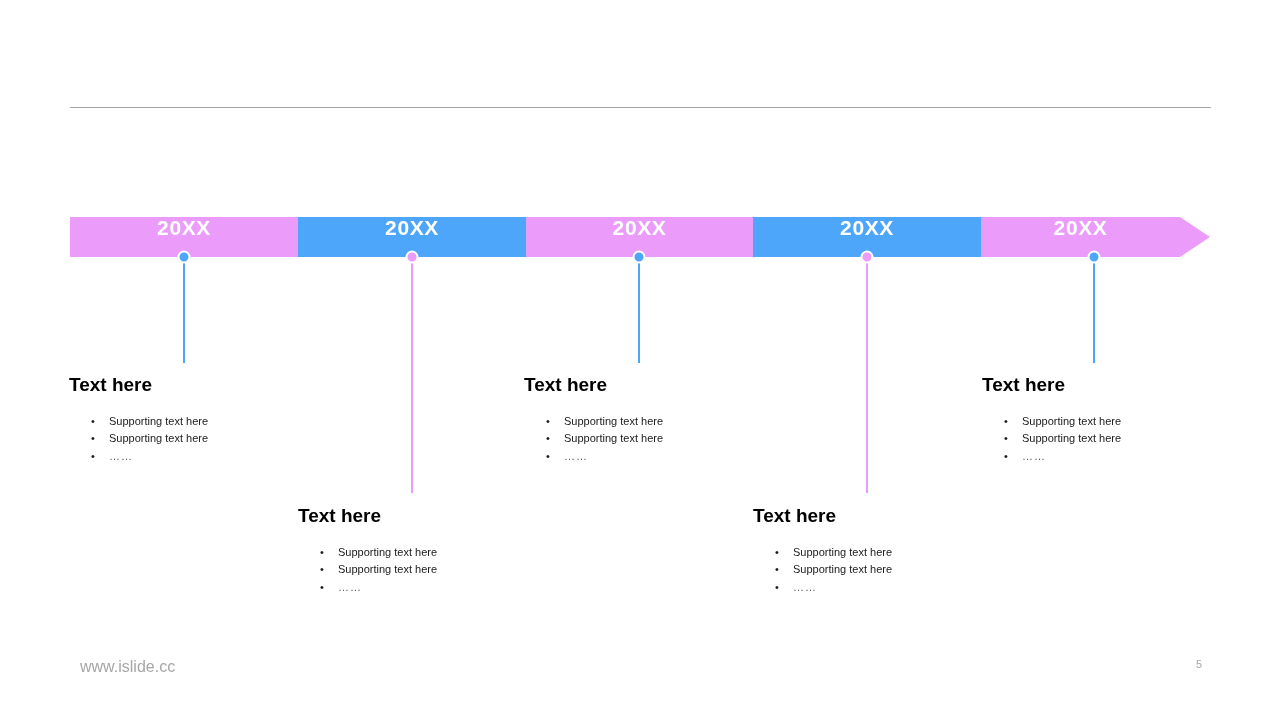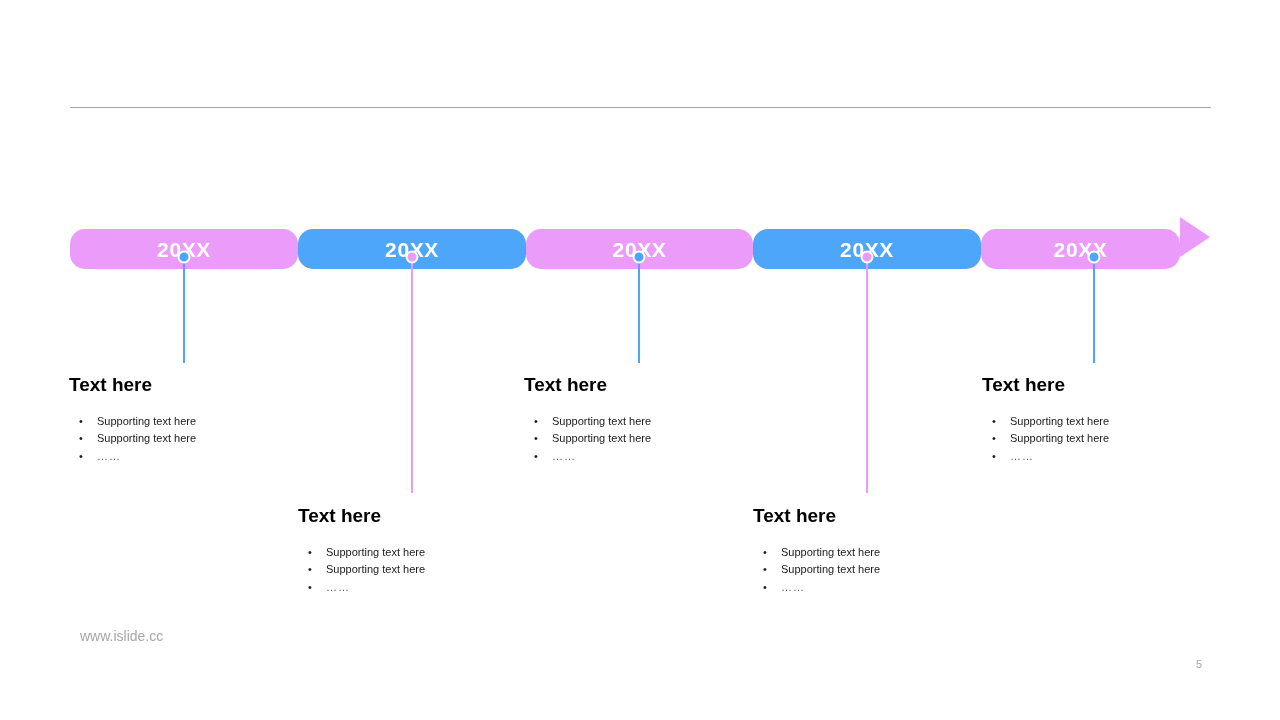--- a/index.html
+++ b/index.html
@@ -33,26 +33,24 @@
   
   .timeline {
     position: absolute;
     left: 70px;
     top: 217px;
     width: 1139px;
     height: 40px;
   }
   .seg {
     position: absolute;
-    top: 12px;
+    top: 0;
     height: 40px;
     display: flex;
-    align-items: center;
     justify-content: center;
-    border-radius: 15px;
   }
   .seg-label {
     color: #ffffff;
     font-size: 21px;
     font-weight: bold;
     letter-spacing: 0.6px;
     line-height: 1;
     user-select: none;
   }
   .seg-arrow {
@@ -89,21 +87,21 @@
   .block-title {
     font-size: 19px;
     font-weight: bold;
     color: #000000;
     text-align: left;
     line-height: 1.2;
     margin: 0 0 16px 0;
   }
   .bullets {
     list-style: none;
-    margin: 0;
+    margin: 12px;
     padding: 0;
   }
   .bullets li {
     position: relative;
     font-size: 11px;
     color: #1a1a1a;
     line-height: 17.5px;
     padding-left: 28px;
   }
   .bullets li::before {
@@ -117,22 +115,22 @@
   }
   .bullets li.dots {
     color: #595959;
     letter-spacing: 1px;
   }
 
   
   .footer-url {
     position: absolute;
     left: 80px;
-    top: 628px;
-    font-size: 14px;
+    top: 658px;
+    font-size: 16px;
     color: #a6a6a6;
   }
   .footer-page {
     position: absolute;
     right: 78px;
     top: 658px;
     font-size: 11px;
     color: #a6a6a6;
   }
 </style>

